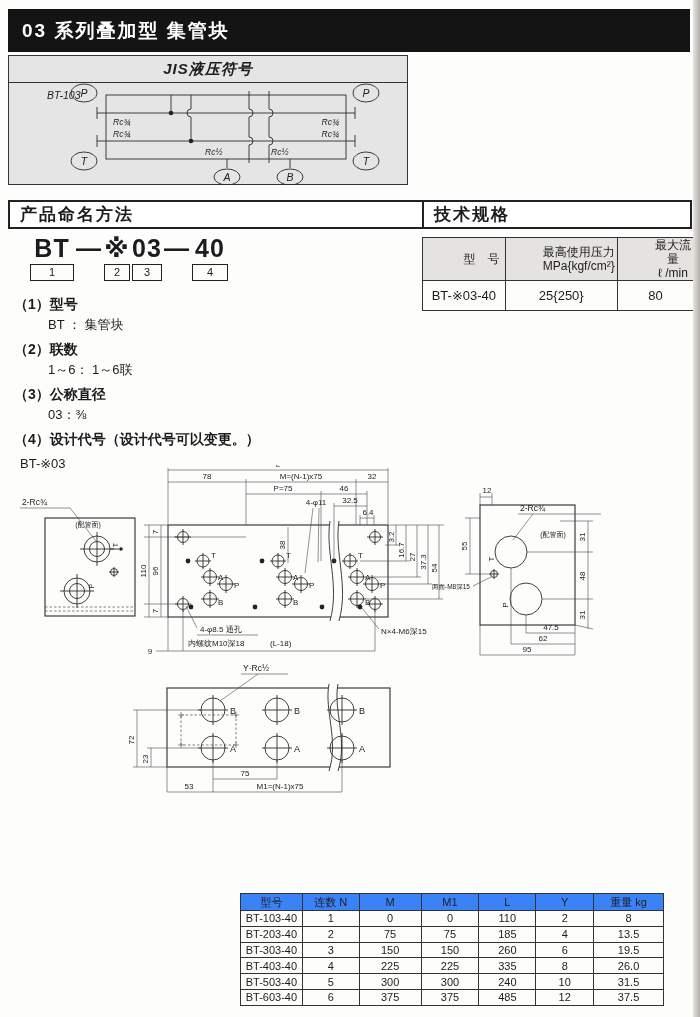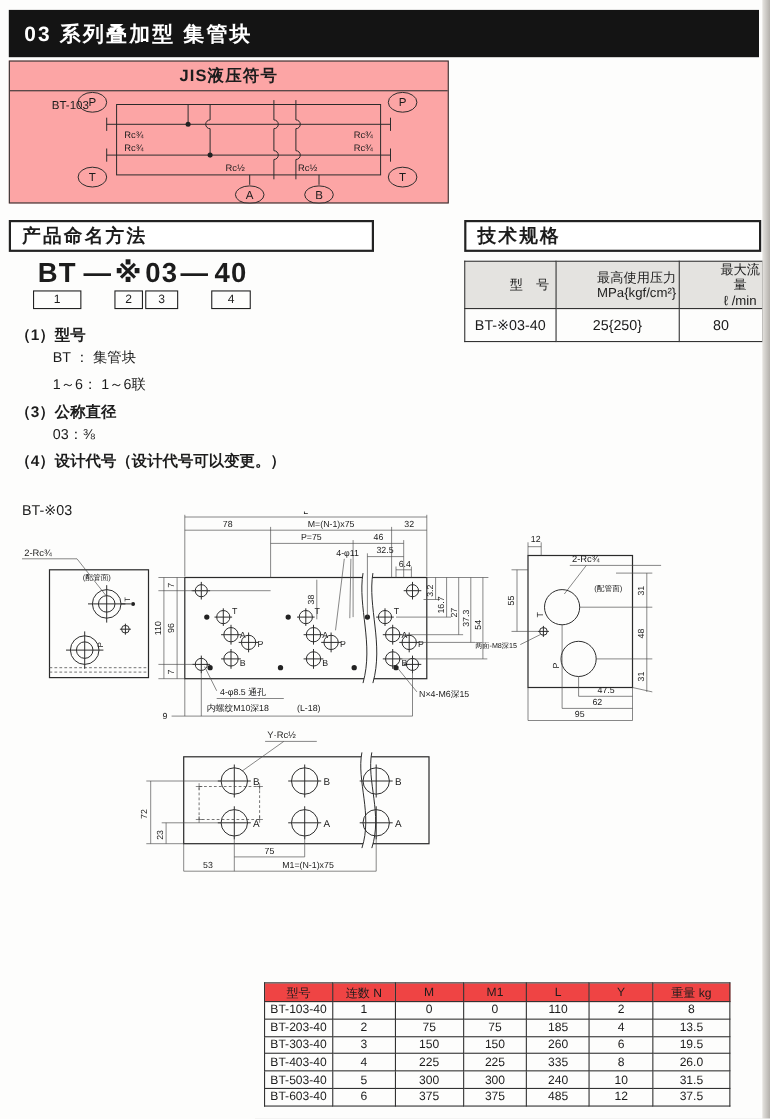--- a/index.html
+++ b/index.html
@@ -3,37 +3,37 @@
 <meta charset="utf-8">
 <style>
   html,body{margin:0;padding:0;background:#e9e9e9;}
   #page{position:relative;width:700px;height:1017px;background:#fdfdfc;overflow:hidden;
         font-family:"Liberation Sans","DejaVu Sans",sans-serif;color:#1c1c1c;}
   .abs{position:absolute;box-sizing:border-box;}
   .titlebar{background:#141414;color:#fff;font-size:19px;font-weight:bold;
             display:flex;align-items:center;padding-left:14px;letter-spacing:2px;}
   .sectionbox{border:2px solid #222;background:#fff;font-size:17px;font-weight:bold;
               display:flex;align-items:center;padding-left:10px;letter-spacing:2px;}
-  .jisbox{border:1.5px solid #333;background:#fca5a5;}
+  .jisbox{border:1.5px solid #333;background:#e5e5e5;font-style:italic;}
   .jisbox .jtitle{height:26px;border-bottom:1px solid #333;display:flex;align-items:center;
                   justify-content:center;font-size:15px;font-weight:bold;letter-spacing:1px;}
   .code-row{display:flex;align-items:flex-start;}
   .code-col{display:flex;flex-direction:column;align-items:center;margin-right:2px;}
   .code-big{font-size:25px;font-weight:bold;line-height:26px;letter-spacing:1px;}
   .code-box{border:1.2px solid #222;font-size:11px;line-height:14px;height:15px;
             text-align:center;margin-top:3px;}
   .item-label{font-size:14px;font-weight:bold;}
   .item-desc{font-size:13px;margin:2px 0 0 34px;}
   table{border-collapse:collapse;}
   .spec-table,.model-table{border:1.5px solid #222;}
   .spec-table th,.spec-table td,.model-table th,.model-table td{
       border:1px solid #333;text-align:center;padding:0 2px;}
   .spec-table th{background:#e4e3e0;font-weight:normal;font-size:12px;line-height:14px;padding-left:37px;}
   .spec-table td{font-size:13px;height:29px;}
-  .model-table th{background:#ef4444;font-size:11px;font-weight:normal;height:16px;}
+  .model-table th{background:#3b82f6;font-size:11px;font-weight:normal;height:16px;}
   .model-table td{font-size:11px;height:14.8px;}
   svg text{fill:#1c1c1c;font-family:"Liberation Sans","DejaVu Sans",sans-serif;}
   .obj{stroke:#2a2a2a;stroke-width:1.1;fill:none;}
   .obj2{stroke:#2a2a2a;stroke-width:0.9;fill:none;}
   .dim{stroke:#4a4a4a;stroke-width:0.6;fill:none;}
   .dash{stroke:#4a4a4a;stroke-width:0.7;fill:none;stroke-dasharray:2.5 2;}
   .dot{fill:#222;stroke:none;}
   .t8{font-size:8px;}.t85{font-size:8.5px;}.t7{font-size:7px;}.t65{font-size:6.5px;}
   .t9{font-size:9px;}.t10{font-size:10.5px;}
 </style>
@@ -81,21 +81,21 @@
       <text x="281" y="97.5" class="t10" text-anchor="middle">B</text>
       <text x="104" y="42" class="t85">Rc¾</text>
       <text x="104" y="54" class="t85">Rc¾</text>
       <text x="330" y="42" class="t85" text-anchor="end">Rc¾</text>
       <text x="330" y="54" class="t85" text-anchor="end">Rc¾</text>
       <text x="196" y="72" class="t85">Rc½</text>
       <text x="262" y="72" class="t85">Rc½</text>
     </svg>
   </div>
 
-  <div class="abs sectionbox" style="left:8px;top:200px;width:332px;height:29px;">产品命名方法</div>
+  <div class="abs sectionbox" style="left:8px;top:200px;width:436px;height:29px;">产品命名方法</div>
 
   <div class="abs code-row" style="left:30px;top:235px;">
     <div class="code-col">
       <span class="code-big">BT</span>
       <span class="code-box" style="width:42px;">1</span>
     </div>
     <div class="code-col">
         <span class="code-big">—</span>
       </div>
     <div class="code-col">
@@ -114,20 +114,21 @@
       <span class="code-box" style="width:34px;">4</span>
     </div>
   </div>
 
   <div class="abs" style="left:14px;top:296px;width:390px;">
     <div>
       <div class="item-label">（1）型号</div>
       <div class="item-desc">BT ： 集管块</div>
     </div>
     <div style="margin-top:7px;">
+      <div class="item-label">（2）联数</div>
       <div class="item-desc">1～6： 1～6联</div>
     </div>
     <div style="margin-top:7px;">
       <div class="item-label">（3）公称直径</div>
       <div class="item-desc">03：⅜</div>
     </div>
     <div style="margin-top:7px;">
       <div class="item-label">（4）设计代号（设计代号可以变更。）</div>
     </div>
   </div>

